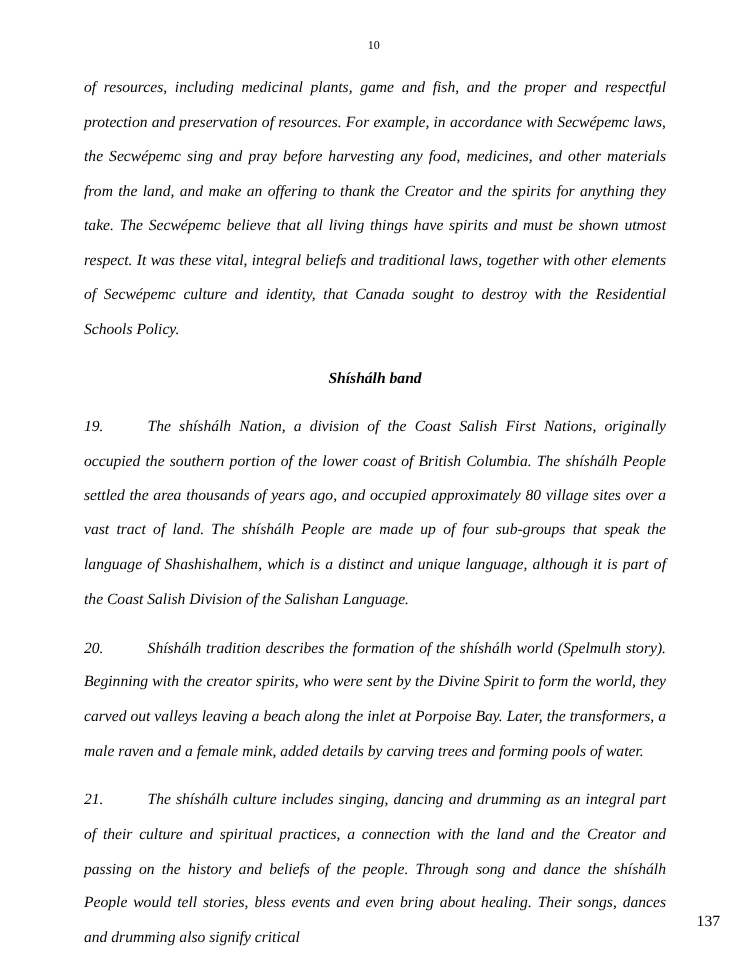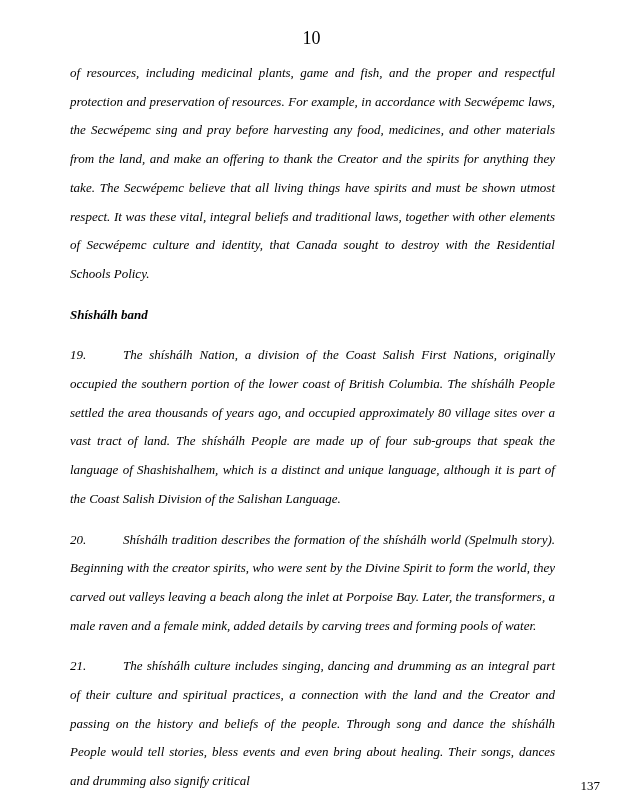--- a/index.html
+++ b/index.html
@@ -12,49 +12,49 @@
     .page {
       position: relative;
       width: 623px;
       height: 807px;
       background: #ffffff;
       overflow: hidden;
     }
     .page-header {
       text-align: center;
       padding-top: 31px;
-      font-size: 18px;
+      font-size: 10px;
       line-height: 15px;
     }
     .body-text {
       margin: 13px 68px 0 70px;
       font-size: 13px;
       line-height: 28.7px;
       text-align: justify;
     }
     .para {
       margin-bottom: 12px;
       font-style: italic;
     }
     .section-heading {
       font-size: 13px;
       font-weight: bold;
       font-style: italic;
       line-height: 28.7px;
-      text-align: left;
+      text-align: center;
       margin: 12px 0 12px 0;
     }
     .para-num {
       display: inline-block;
       width: 53px;
     }
     .page-footer {
       position: absolute;
       right: 23px;
-      bottom: 14px;
+      bottom: 32px;
       font-size: 13px;
       line-height: 15px;
     }
   </style>
 </head>
 <body>
 
 <div class="page">
 
   <header class="page-header">

